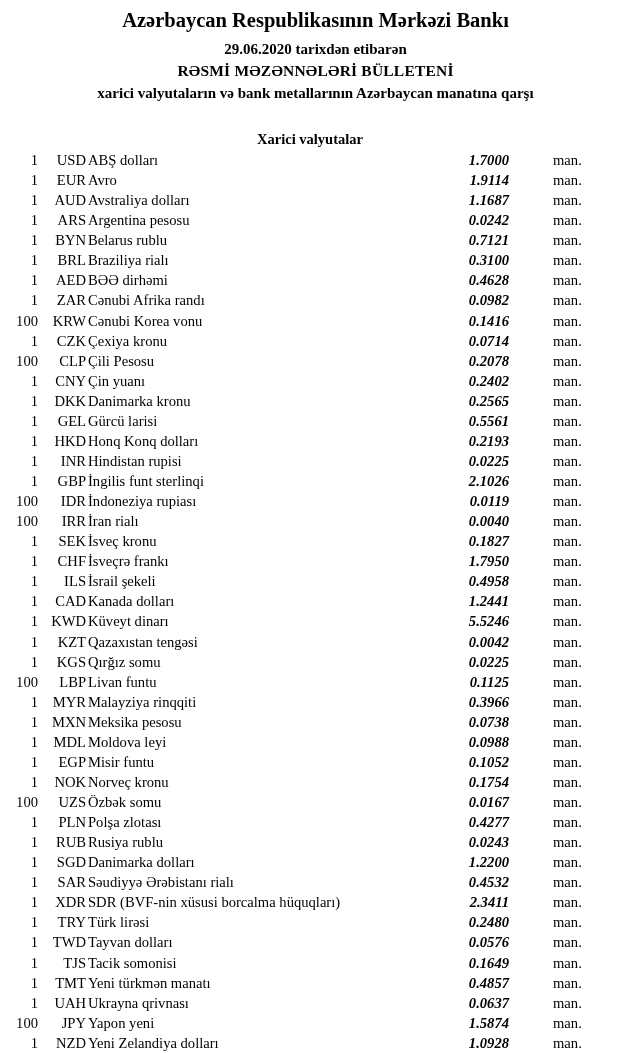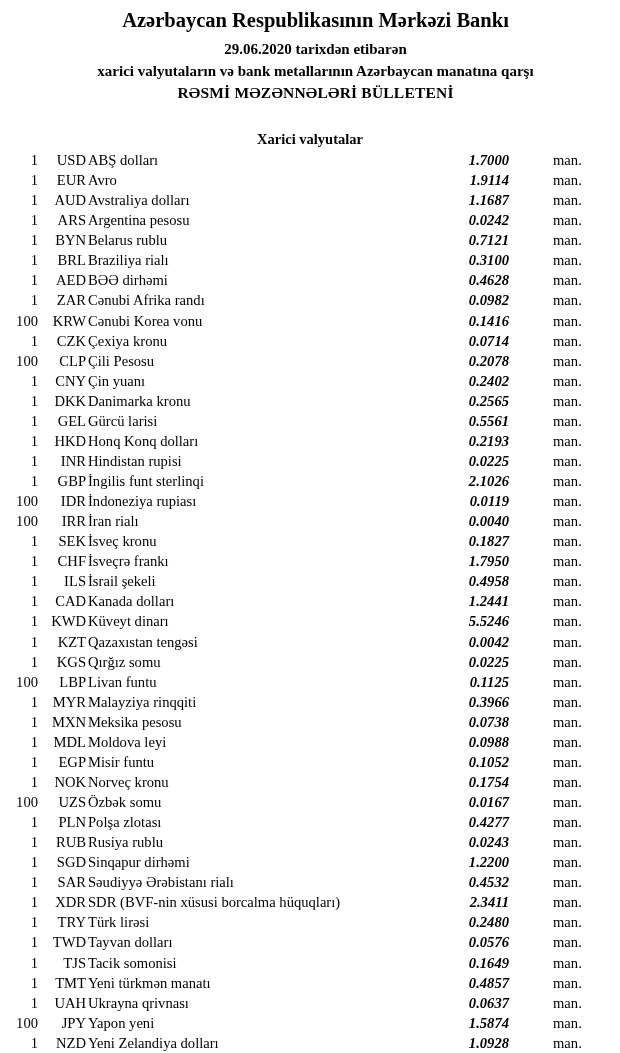--- a/index.html
+++ b/index.html
@@ -60,22 +60,22 @@
   .cell-unit  { width: 80px;  padding-left: 13px; box-sizing: border-box; flex: none; margin-left: 31px; }
 </style>
 </head>
 <body>
 
 <div class="page">
 
   <div class="doc-header">
     <h1 class="bank-name">Azərbaycan Respublikasının Mərkəzi Bankı</h1>
     <div class="header-line">29.06.2020 tarixdən etibarən</div>
+    <div class="header-line bulletin-title">RƏSMİ MƏZƏNNƏLƏRİ BÜLLETENİ</div>
     <div class="header-line">xarici valyutaların və bank metallarının Azərbaycan manatına qarşı</div>
-    <div class="header-line bulletin-title">RƏSMİ MƏZƏNNƏLƏRİ BÜLLETENİ</div>
   </div>
 
   <div class="section-title">Xarici valyutalar</div>
 
   <div class="rates-table">
     <div class="rate-row">
       <span class="cell-qty">1</span>
       <span class="cell-code">USD</span>
       <span class="cell-name">ABŞ dolları</span>
       <span class="cell-rate">1.7000</span>
@@ -350,21 +350,21 @@
       <span class="cell-qty">1</span>
       <span class="cell-code">RUB</span>
       <span class="cell-name">Rusiya rublu</span>
       <span class="cell-rate">0.0243</span>
       <span class="cell-unit">man.</span>
     </div>
 
     <div class="rate-row">
       <span class="cell-qty">1</span>
       <span class="cell-code">SGD</span>
-      <span class="cell-name">Sinqapur dirhəmi</span>
+      <span class="cell-name">Danimarka dolları</span>
       <span class="cell-rate">1.2200</span>
       <span class="cell-unit">man.</span>
     </div>
 
     <div class="rate-row">
       <span class="cell-qty">1</span>
       <span class="cell-code">SAR</span>
       <span class="cell-name">Səudiyyə Ərəbistanı rialı</span>
       <span class="cell-rate">0.4532</span>
       <span class="cell-unit">man.</span>

